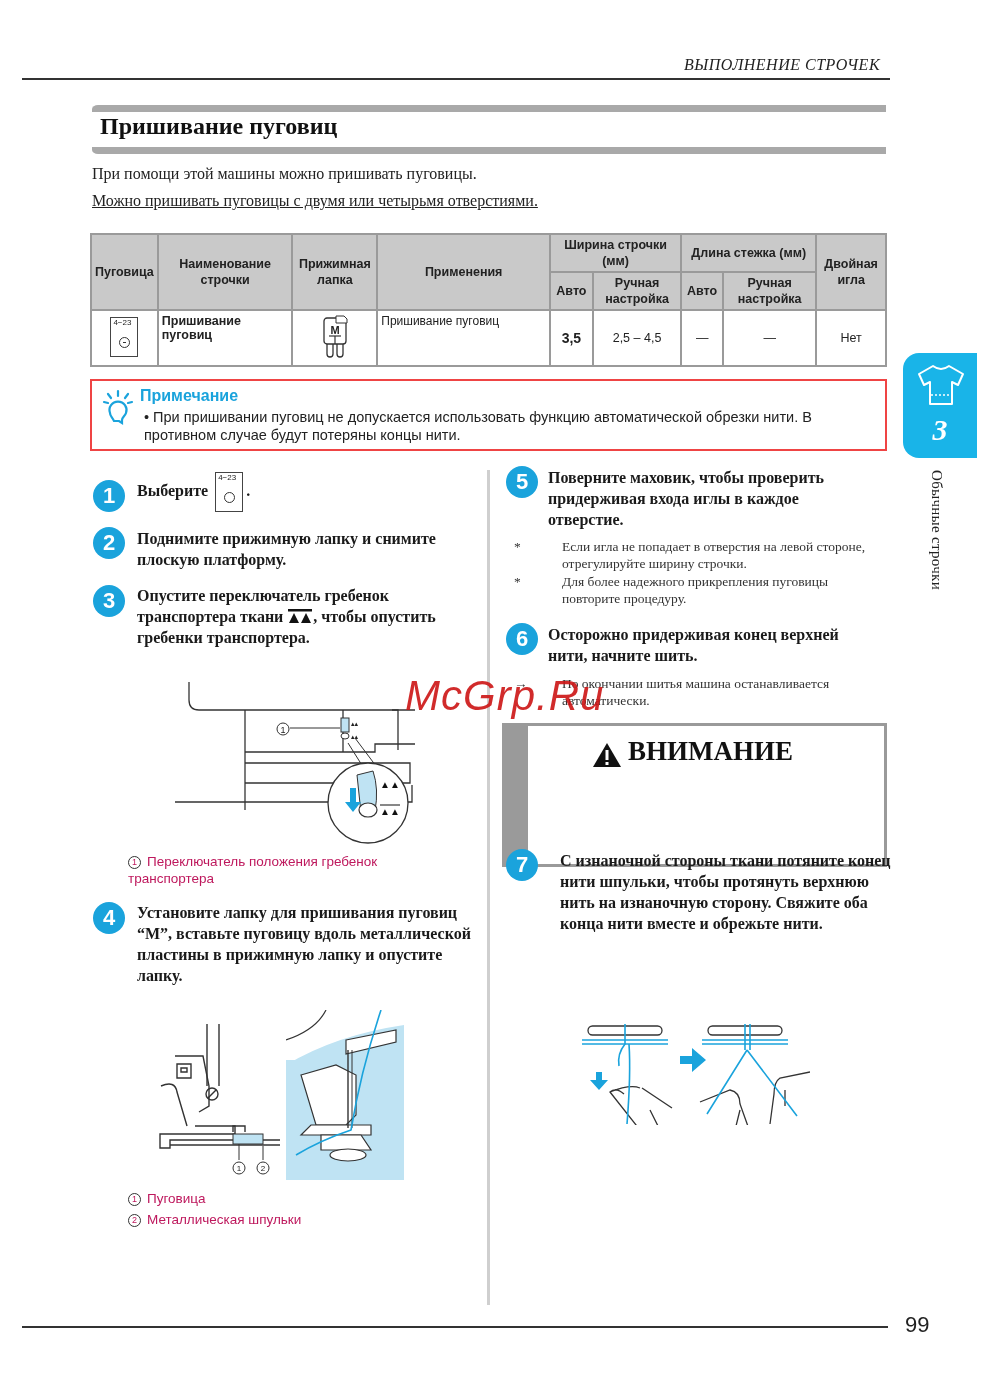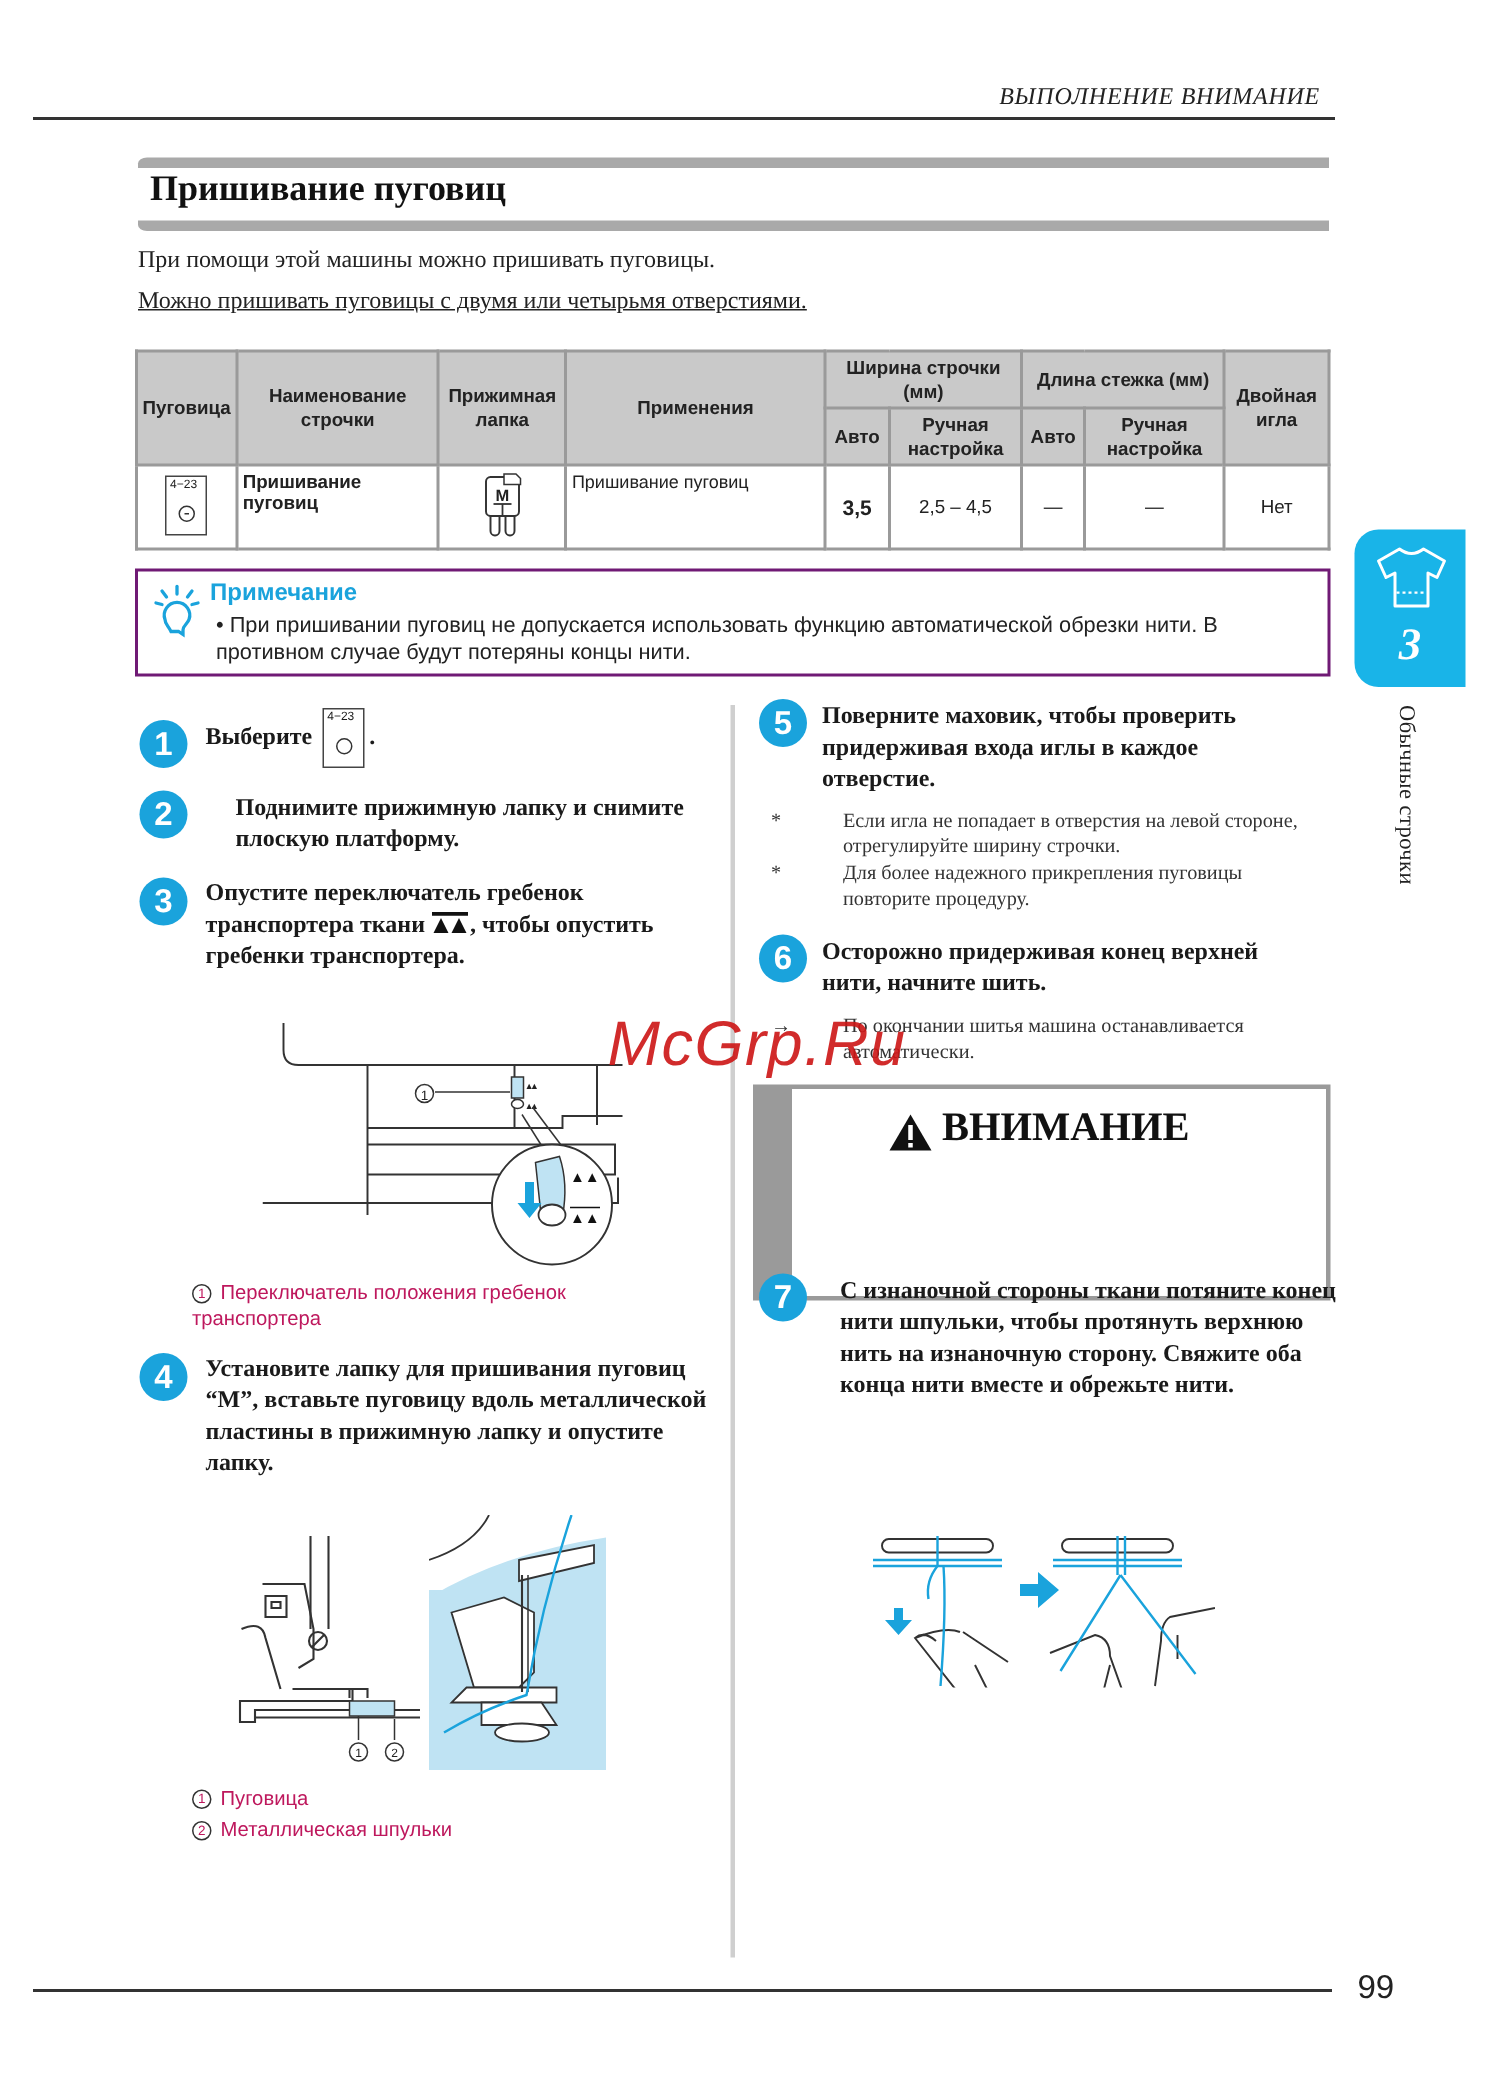--- a/index.html
+++ b/index.html
@@ -24,21 +24,21 @@
     .stitch-table td.name { font-weight: bold; vertical-align: top; padding-top: 3px; }
     .stitch-table td.app { vertical-align: top; padding-top: 3px; font-size: 12px; }
     .stitch-table td.c { text-align: center; }
 
     .stitch-icon-box { display: inline-block; width: 28px; height: 40px; border: 1px solid #444; position: relative; font-family: "Liberation Sans", sans-serif; }
     .stitch-icon-box .code { position: absolute; left: 2px; top: 1px; font-size: 8px; line-height: 8px; }
     .stitch-icon-box .dot { position: absolute; left: 8px; top: 19px; width: 11px; height: 11px; border: 1px solid #333; border-radius: 50%; }
     .stitch-icon-box .dot::after { content: ""; position: absolute; left: 3px; top: 4px; width: 3px; height: 1px; background: #333; }
 
     
-    .note-box { left: 90px; top: 379px; width: 797px; height: 72px; border: 2px solid #701a75; background: #fff; }
+    .note-box { left: 90px; top: 379px; width: 797px; height: 72px; border: 2px solid #ef4444; background: #fff; }
     .note-title { left: 48px; top: 6px; font-family: "Liberation Sans", sans-serif; font-size: 16px; font-weight: bold; color: #1aa3dc; }
     .note-text { left: 52px; top: 27px; width: 730px; font-family: "Liberation Sans", sans-serif; font-size: 14.5px; line-height: 18px; color: #222; }
 
     
     .chapter-tab { left: 903px; top: 353px; width: 74px; height: 105px; background: #19b4e8; border-top-left-radius: 16px; border-bottom-left-radius: 16px; }
     .chapter-num { left: 0; top: 60px; width: 74px; text-align: center; font-size: 30px; font-style: italic; font-weight: bold; color: #fff; }
     .chapter-label { left: 928px; top: 470px; writing-mode: vertical-rl; font-size: 15px; color: #222; letter-spacing: 0.3px; }
 
     
     .col-divider { left: 487px; top: 470px; width: 3px; height: 835px; background: #cfcfcf; }
@@ -62,21 +62,21 @@
     
     .watermark { left: 405px; top: 672px; font-family: "Liberation Sans", sans-serif; font-style: italic; font-size: 42px; color: rgba(204, 20, 20, 0.9); letter-spacing: 1px; }
 
     
     .bottom-rule { left: 22px; top: 1326px; width: 866px; height: 2px; background: #333; }
     .page-num { left: 905px; top: 1312px; font-family: "Liberation Sans", sans-serif; font-size: 22px; color: #222; }
   </style>
 </head>
 <body>
 
-<div class="abs running-head">ВЫПОЛНЕНИЕ ВНИМАНИЕ</div>
+<div class="abs running-head">ВЫПОЛНЕНИЕ СТРОЧЕК</div>
 <div class="abs top-rule"></div>
 
 <div class="abs title-bar-top"></div>
 <div class="abs section-title">Пришивание пуговиц</div>
 <div class="abs title-bar-bottom"></div>
 
 <div class="abs intro" style="top:165px;">При помощи этой машины можно пришивать пуговицы.</div>
 <div class="abs intro" style="top:192px;text-decoration:underline;">Можно пришивать пуговицы с двумя или четырьмя отверстиями.</div>
 
 <table class="stitch-table">
@@ -161,21 +161,21 @@
 
 <div class="abs col-divider"></div>
 
 <div class="abs step-badge" style="left:93px;top:480px;">1</div>
 <div class="abs step-text" style="left:137px;top:472px;width:330px;">
   <span>Выберите</span>
   <span class="inline-icon"><span class="code">4−23</span><span class="dot"></span></span><span>.</span>
 </div>
 
 <div class="abs step-badge" style="left:93px;top:527px;">2</div>
-<div class="abs step-text" style="left:137px;top:528px;width:330px;margin-left:20px;">Поднимите прижимную лапку и снимите плоскую платформу.</div>
+<div class="abs step-text" style="left:137px;top:528px;width:330px;">Поднимите прижимную лапку и снимите плоскую платформу.</div>
 
 <div class="abs step-badge" style="left:93px;top:585px;">3</div>
 <div class="abs step-text" style="left:137px;top:585px;width:330px;">
   <span>Опустите переключатель гребенок транспортера ткани</span>
   <svg width="26" height="14" viewBox="0 0 26 14" style="vertical-align:-1px;">
     <rect x="1" y="0" width="24" height="2.5" fill="#111"></rect>
     <path d="M2 14 l5 -10 l5 10 z M14 14 l5 -10 l5 10 z" fill="#111"></path>
   </svg><span>, чтобы опустить гребенки транспортера.</span>
 </div>
 

